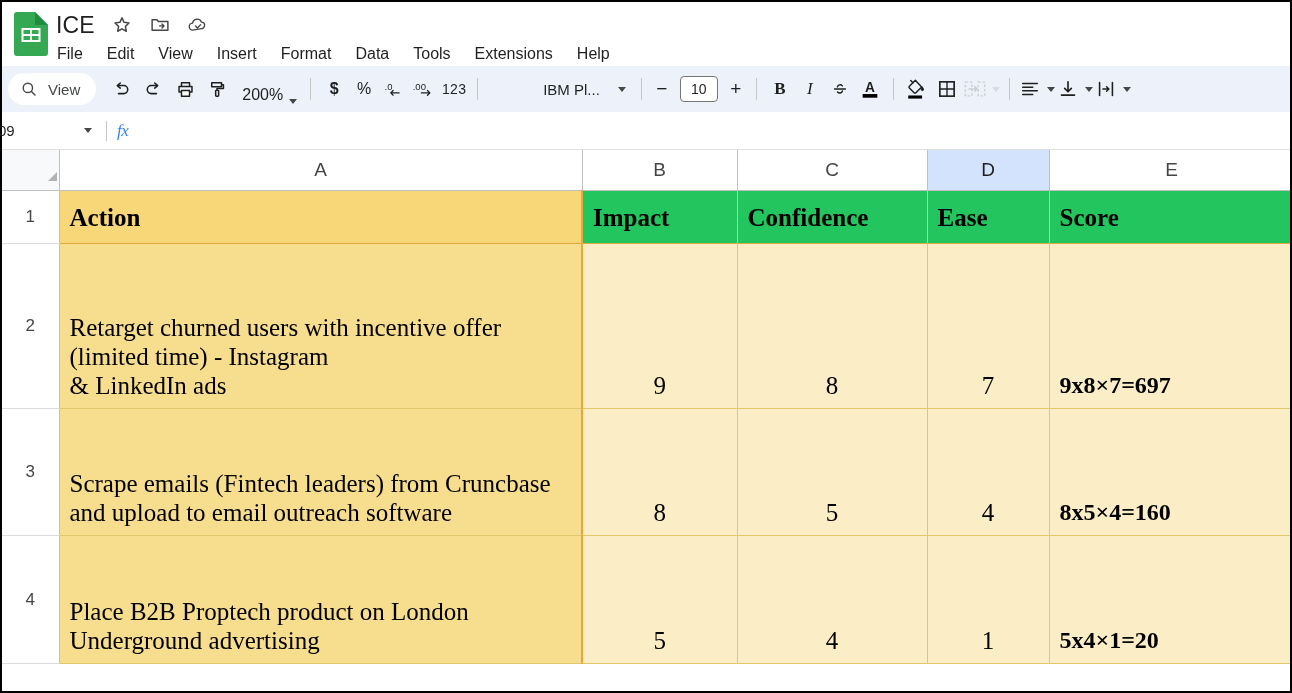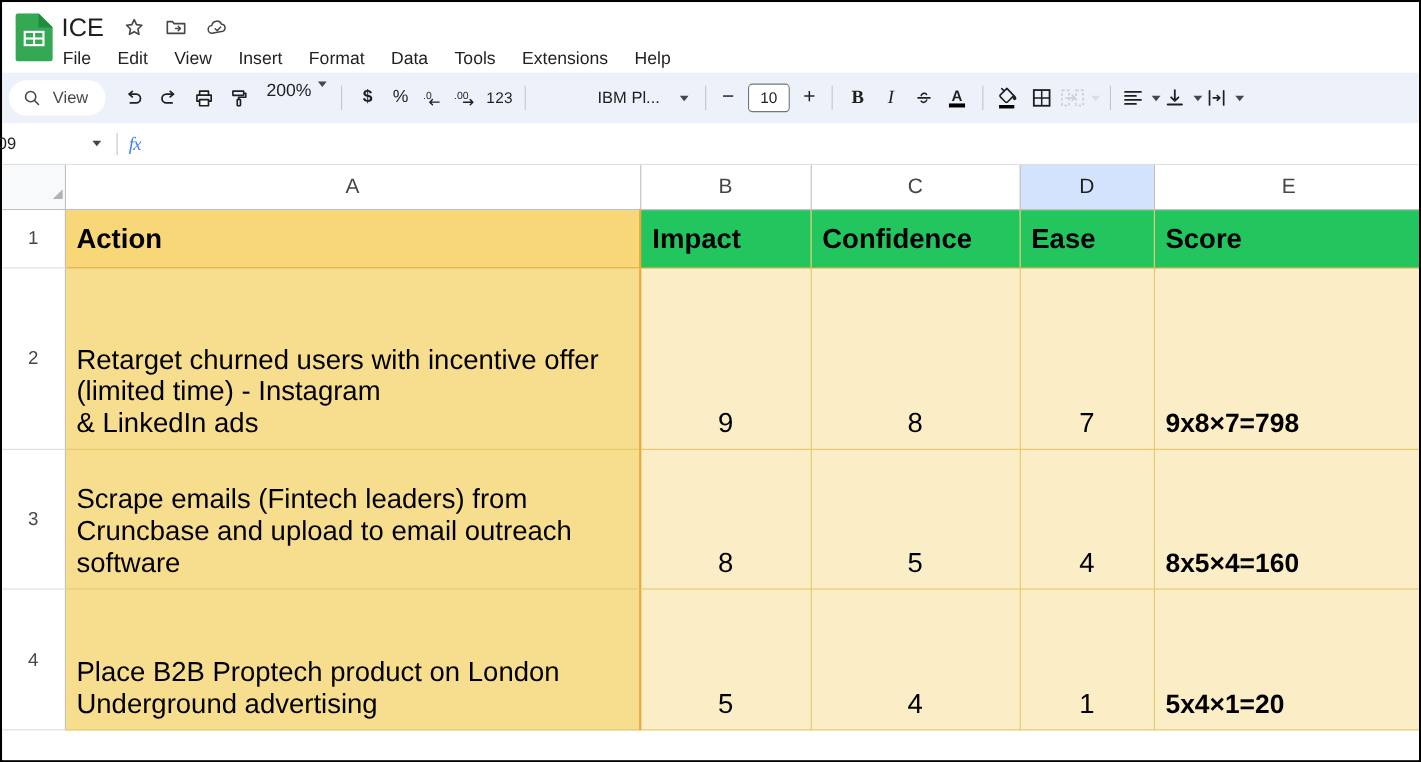--- a/index.html
+++ b/index.html
@@ -26,21 +26,21 @@
 
   
   .toolbar{display:flex;align-items:center;height:46px;background:#edf2fa;
            padding:0 6px;box-sizing:border-box;flex:0 0 auto;gap:2px;}
   .tbtn{display:flex;align-items:center;justify-content:center;min-width:30px;height:30px;
         border-radius:50%;color:#1f1f1f;cursor:pointer;flex:0 0 auto;}
   .tbtn svg{display:block;}
   .searchpill{display:flex;align-items:center;gap:10px;background:#fff;border-radius:16px;
               height:32px;padding:0 16px 0 12px;margin-right:8px;cursor:text;flex:0 0 auto;}
   .searchpill .ph{font-size:15px;color:#444746;white-space:nowrap;}
-  .zoomctl{display:flex;align-items:flex-start;gap:6px;height:30px;padding:0 4px 0 8px;
+  .zoomctl{display:flex;align-items:flex-end;gap:6px;height:30px;padding:0 4px 0 8px;
            border-radius:4px;cursor:pointer;flex:0 0 auto;}
   .zoomctl .zv{font-size:16px;color:#1f1f1f;white-space:nowrap;}
   .sep{width:1px;height:22px;background:#c4c7c5;margin:0 7px;flex:0 0 auto;}
   .fmtbtn{font-size:16px;color:#1f1f1f;display:flex;align-items:center;justify-content:center;
           min-width:28px;height:30px;border-radius:4px;cursor:pointer;flex:0 0 auto;}
   .fmt123{font-size:14px;letter-spacing:.3px;}
   .fontbox{display:flex;align-items:center;gap:18px;height:30px;padding:0 6px 0 8px;
            border-radius:4px;cursor:pointer;flex:0 0 auto;margin-left:48px;}
   .fontbox .fname{font-size:15px;color:#1f1f1f;white-space:nowrap;}
   .sizebox{display:flex;align-items:center;gap:7px;flex:0 0 auto;}
@@ -76,21 +76,21 @@
                     border-bottom:9px solid #b0b2b5;float:right;margin:12px 2px 0 0;}
   th.colhead{height:40px;background:#fff;border-right:1px solid #c0c0c0;
              border-bottom:1px solid #c0c0c0;font-weight:normal;font-size:19px;color:#444746;
              text-align:center;vertical-align:middle;cursor:pointer;}
   th.colhead.selected{background:#d3e3fd;color:#1f1f1f;}
   td.rowhead{width:57px;background:#fff;border-right:1px solid #c0c0c0;
              border-bottom:1px solid #dadce0;font-size:17px;color:#444746;text-align:center;
              vertical-align:middle;cursor:pointer;}
 
   td.cell{border-right:1px solid #e3c86a;border-bottom:1px solid #e3c86a;
-          vertical-align:bottom;box-sizing:border-box;}
+          vertical-align:bottom;box-sizing:border-box;font-family:Liberation Serif, serif;}
   
   tr.hdrow td.cell{background:#22c55e;border-bottom:1px solid #e0a93b;vertical-align:middle;}
   tr.hdrow td.cell .txt{font-weight:bold;font-size:25px;color:#000;}
   
   td.cell.colA{background:#f7dd8e;border-right:2px solid #e9a93a;}
   tr.hdrow td.cell.colA{background:#f7d777;}
   
   td.cell.num{background:#fbeec6;text-align:center;}
   td.cell.score{background:#fbeec6;}
   td.cell.score .txt{font-weight:bold;font-size:24px;}
@@ -363,21 +363,21 @@
         <td class="cell num">
               <span class="txt">9</span>
             </td>
         <td class="cell num">
               <span class="txt">8</span>
             </td>
         <td class="cell num">
               <span class="txt">7</span>
             </td>
         <td class="cell score">
-              <span class="txt">9x8×7=798</span>
+              <span class="txt">9x8×7=697</span>
             </td>
       </tr>
 
       <tr style="height:127px;">
         <td class="rowhead">3</td>
         <td class="cell colA">
               <span class="txt">Scrape emails (Fintech leaders) from Cruncbase and upload to email outreach software</span>
             </td>
         <td class="cell num">
               <span class="txt">8</span>

